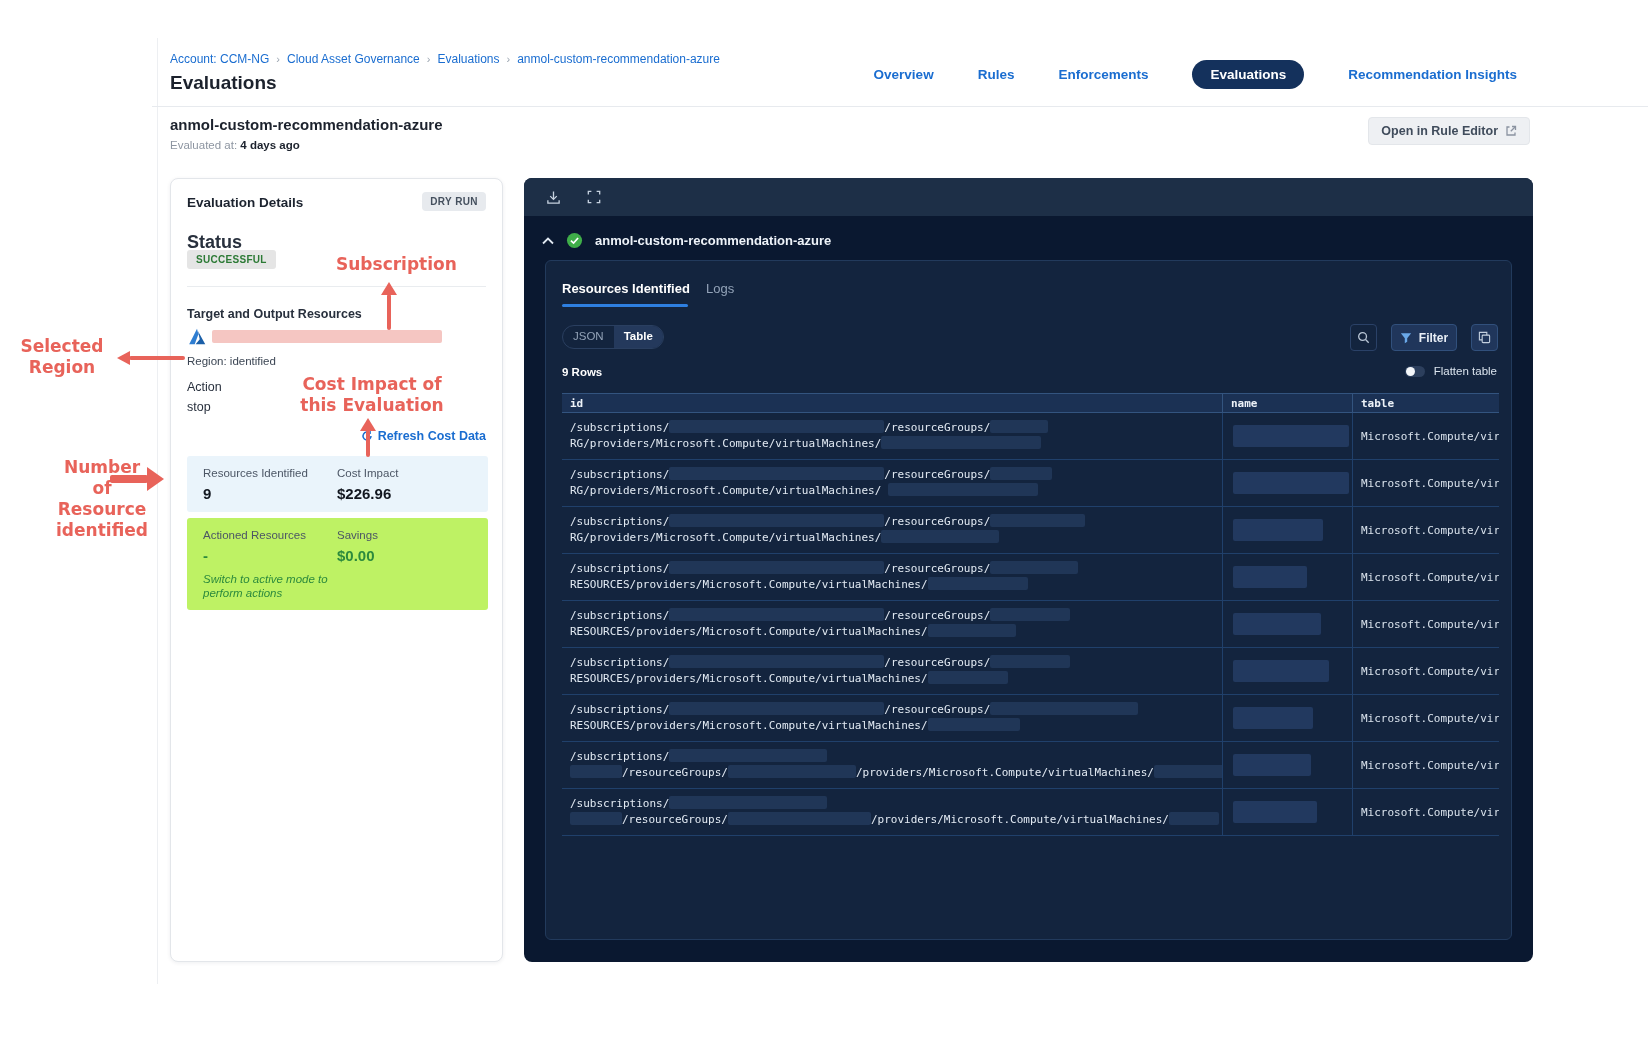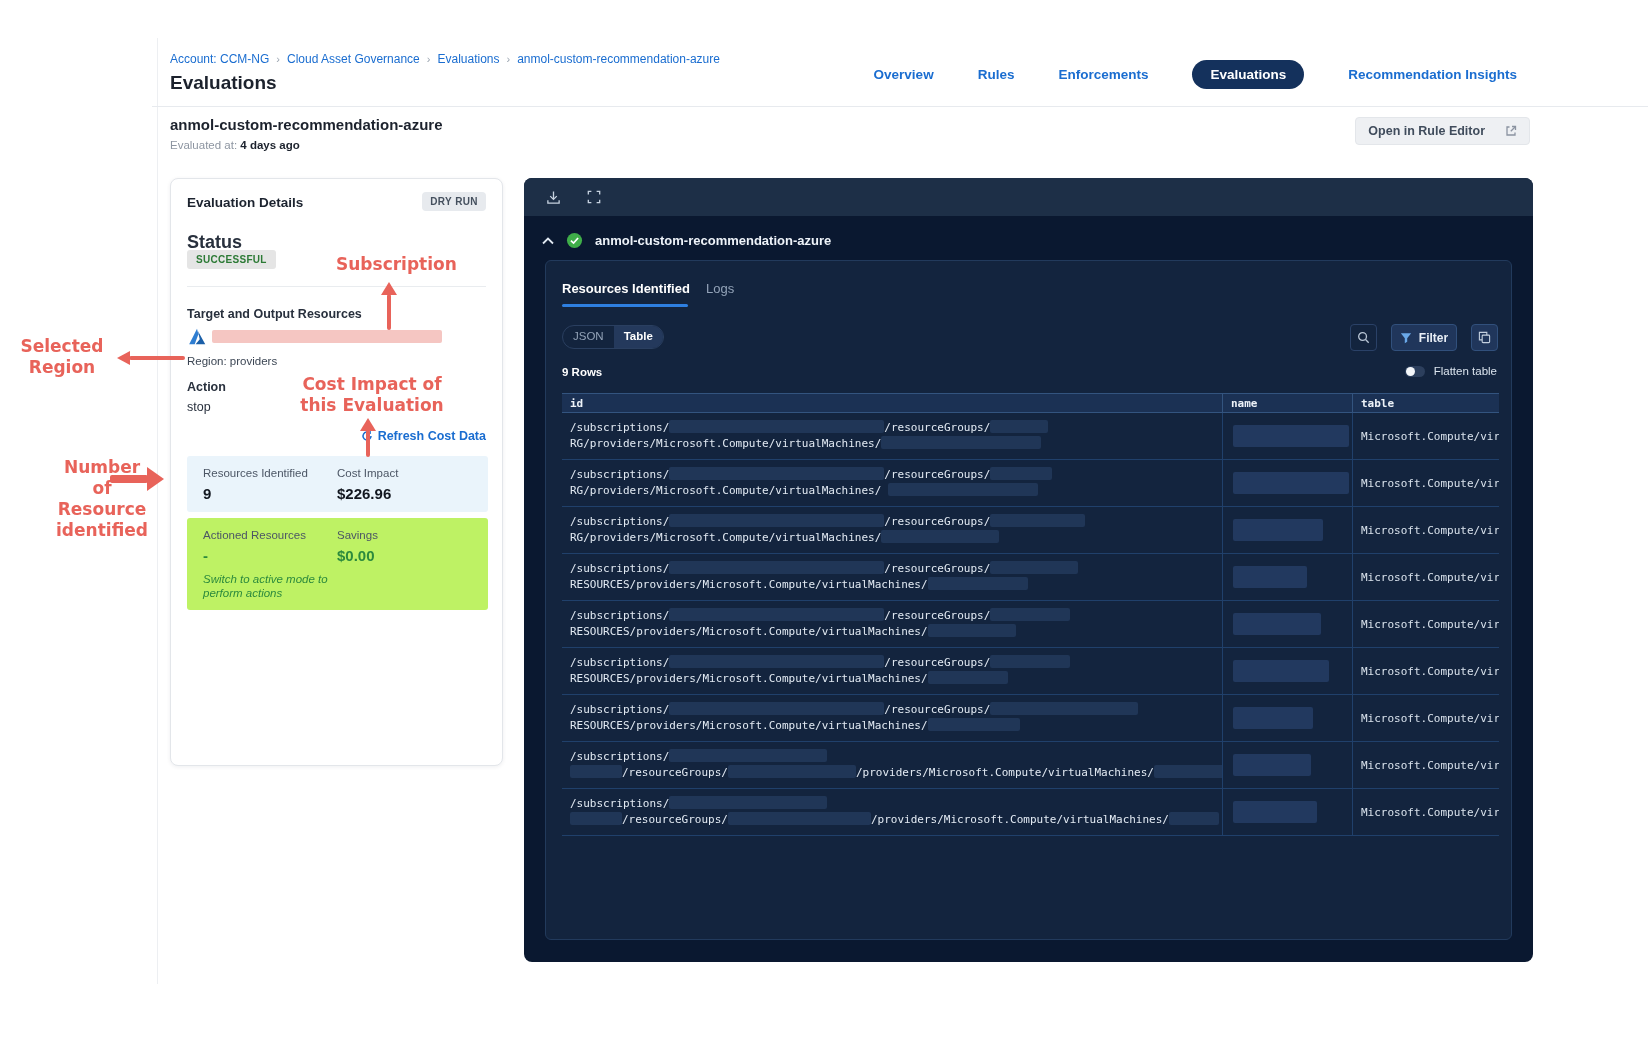--- a/index.html
+++ b/index.html
@@ -17,38 +17,38 @@
   .topnav .navlink { font-size:13.5px; font-weight:600; color:#1a6dd0; cursor:pointer; }
   .navpill { background:#14315c; color:#fff; font-size:13.5px; font-weight:600; padding:7px 18px; border-radius:17px; cursor:pointer; }
   .navlink.strong { font-weight:bold; }
   .hdivider { position:absolute; left:152px; right:0; top:106px; height:1px; background:#e7eaee; }
 
   
   .sub-title { position:absolute; left:170px; top:116px; font-size:15px; font-weight:bold; color:#1c222d; }
   .evaluated { position:absolute; left:170px; top:139px; font-size:11.5px; }
   .evaluated .lab { color:#8d95a1; }
   .evaluated .val { color:#1c222d; font-weight:bold; }
-  .rule-editor-btn { position:absolute; right:118px; top:117px; height:28px; display:flex; align-items:center; gap:20px;
+  .rule-editor-btn { position:absolute; right:118px; top:117px; height:28px; display:flex; align-items:center; gap:7px;
     background:#eef0f3; border:1px solid #e3e6ea; border-radius:4px; padding:0 12px; font-size:12.5px; font-weight:bold; color:#404c5c; cursor:pointer; }
 
   
-  .details-card { position:absolute; left:170px; top:178px; width:333px; height:588px; background:#fff;
+  .details-card { position:absolute; left:170px; top:178px; width:333px; height:784px; background:#fff;
     border:1px solid #e3e6ea; border-radius:8px; box-shadow:0 1px 4px rgba(20,30,50,.07); }
   .dc-heading { position:absolute; left:16px; top:16px; font-size:13.5px; font-weight:bold; color:#1c232f; }
   .dryrun-badge { position:absolute; right:16px; top:13px; background:#e7eaee; color:#45505e; font-size:10px; font-weight:bold;
     letter-spacing:.4px; padding:4px 8px; border-radius:4px; }
   .status-label { position:absolute; left:16px; top:53px; font-size:18px; font-weight:bold; color:#28303d; }
   .status-badge { position:absolute; left:16px; top:71px; background:#e5e5e5; color:#2c7a35; font-size:10px; font-weight:bold;
     letter-spacing:.3px; padding:4px 9px; border-radius:3px; }
   .dc-divider { position:absolute; left:16px; right:16px; top:107px; height:1px; background:#e9ecef; }
   .target-heading { position:absolute; left:16px; top:128px; font-size:12.5px; font-weight:bold; color:#28303d; }
   .azure-icon { position:absolute; left:15px; top:147px; width:22px; height:22px; }
   .target-redact { position:absolute; left:41px; top:151px; width:230px; height:13px; background:#f5c6c2; border-radius:2px; }
   .region-text { position:absolute; left:16px; top:176px; font-size:11.5px; color:#3c4654; }
-  .action-label { position:absolute; left:16px; top:201px; font-size:12.5px; font-weight:bold; color:#28303d; }
+  .action-label { position:absolute; left:16px; top:201px; font-size:12.5px; font-weight:normal; color:#28303d; }
   .action-value { position:absolute; left:16px; top:221px; font-size:12.5px; color:#28303d; }
   .refresh-link { position:absolute; right:16px; top:250px; font-size:12.5px; font-weight:bold; color:#1a6dd0; display:flex; gap:5px; align-items:center; cursor:pointer; }
   .stat-box { position:absolute; left:16px; width:301px; border-radius:3px; }
   .stat-box.blue { top:277px; height:56px; background:#eaf4fb; }
   .stat-box.green { top:339px; height:92px; background:#bef264; }
   .stat-lab { position:absolute; top:11px; font-size:11.5px; color:#4c5665; }
   .stat-val { position:absolute; top:29px; font-size:15px; font-weight:bold; color:#11161f; }
   .col1 { left:16px; } .col2 { left:150px; }
   .green-txt { color:#2c8a3d !important; }
   .switch-note { position:absolute; left:16px; top:54px; width:160px; font-size:11.5px; font-style:italic; color:#2c8a3d; line-height:14px; }
@@ -149,21 +149,21 @@
     <div class="dryrun-badge">DRY RUN</div>
     <div class="status-label">Status</div>
     <div class="status-badge">SUCCESSFUL</div>
     <div class="dc-divider"></div>
     <div class="target-heading">Target and Output Resources</div>
     <svg class="azure-icon" viewBox="0 0 24 24">
       <polygon points="12,3 3.5,20 9.5,20 13.5,9" fill="#2e7dd1"></polygon>
       <polygon points="13,5.5 21,20 10.5,20 15,14.5" fill="#1b5fa8"></polygon>
     </svg>
     <div class="target-redact"></div>
-    <div class="region-text">Region: providers</div>
+    <div class="region-text">Region: identified</div>
     <div class="action-label">Action</div>
     <div class="action-value">stop</div>
     <div class="refresh-link">
       <svg width="12" height="12" viewBox="0 0 12 12" fill="none" stroke="#1a6dd0" stroke-width="1.5">
         <path d="M10 6a4 4 0 1 1-1.2-2.85"></path>
           <path d="M9.2 0.8v2.6H6.6" stroke-width="1.2"></path>
       </svg>
       <span>Refresh Cost Data</span>
     </div>
 

